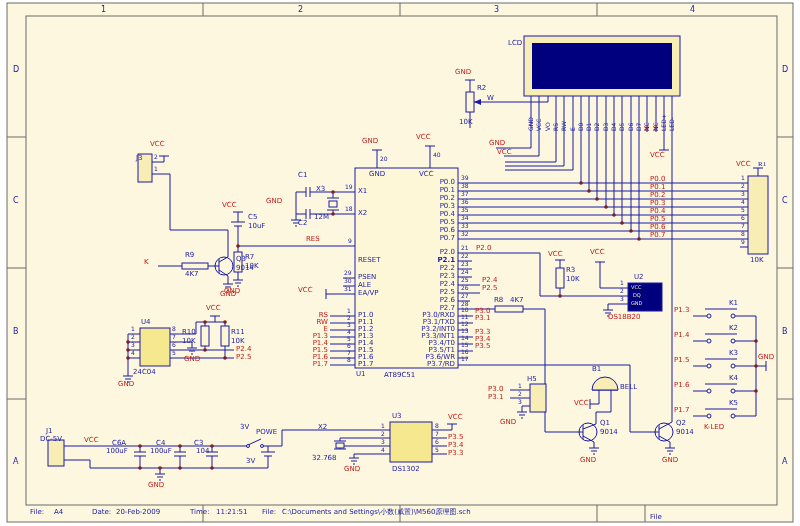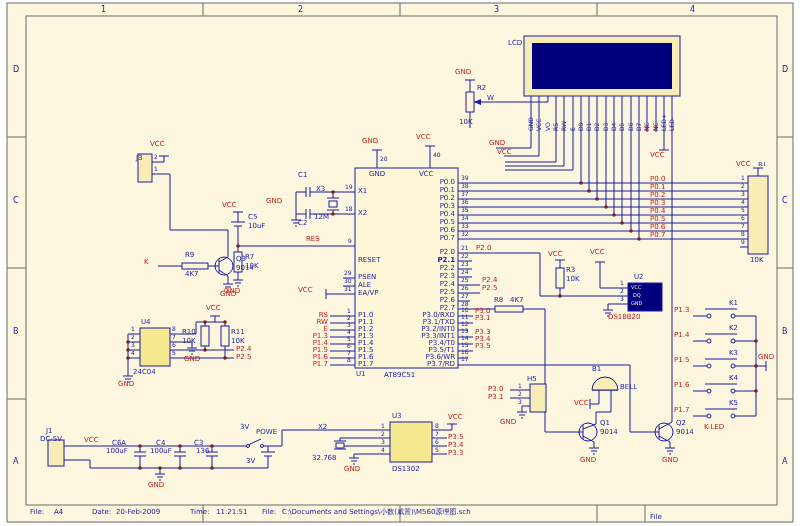--- a/index.html
+++ b/index.html
@@ -312,21 +312,21 @@
       <span class="lbl" style="left: 236px; top: 354px; color: rgb(192, 24, 24);">P2.5</span>
       <span class="lbl" style="left: 118px; top: 381px; color: rgb(192, 24, 24);">GND</span>
       <span class="lbl" style="left: 46px; top: 428px; color: rgb(26, 26, 166);">J1</span>
       <span class="lbl" style="left: 40px; top: 436px; color: rgb(26, 26, 166);">DC-5V</span>
       <span class="lbl" style="left: 84px; top: 437px; color: rgb(192, 24, 24);">VCC</span>
       <span class="lbl" style="left: 112px; top: 440px; color: rgb(26, 26, 166);">C6A</span>
       <span class="lbl" style="left: 106px; top: 448px; color: rgb(26, 26, 166);">100uF</span>
       <span class="lbl" style="left: 156px; top: 440px; color: rgb(26, 26, 166);">C4</span>
       <span class="lbl" style="left: 150px; top: 448px; color: rgb(26, 26, 166);">100uF</span>
       <span class="lbl" style="left: 194px; top: 440px; color: rgb(26, 26, 166);">C3</span>
-      <span class="lbl" style="left: 196px; top: 448px; color: rgb(26, 26, 166);">136</span>
+      <span class="lbl" style="left: 196px; top: 448px; color: rgb(26, 26, 166);">104</span>
       <span class="lbl" style="left: 148px; top: 482px; color: rgb(192, 24, 24);">GND</span>
       <span class="lbl" style="left: 240px; top: 424px; color: rgb(26, 26, 166);">3V</span>
       <span class="lbl" style="left: 256px; top: 429px; color: rgb(26, 26, 166);">POWE</span>
       <span class="lbl" style="left: 246px; top: 458px; color: rgb(26, 26, 166);">3V</span>
       <span class="lbl" style="left: 318px; top: 424px; color: rgb(26, 26, 166);">X2</span>
       <span class="lbl" style="left: 312px; top: 455px; color: rgb(26, 26, 166);">32.768</span>
       <span class="lbl" style="left: 344px; top: 466px; color: rgb(192, 24, 24);">GND</span>
       <span class="lbl" style="left: 392px; top: 413px; color: rgb(26, 26, 166);">U3</span>
       <span class="lbl" style="left: 392px; top: 466px; color: rgb(26, 26, 166);">DS1302</span>
       <span class="lbl" style="left: 381px; top: 423px; color: rgb(26, 26, 166); font-size: 6px;">1</span>

